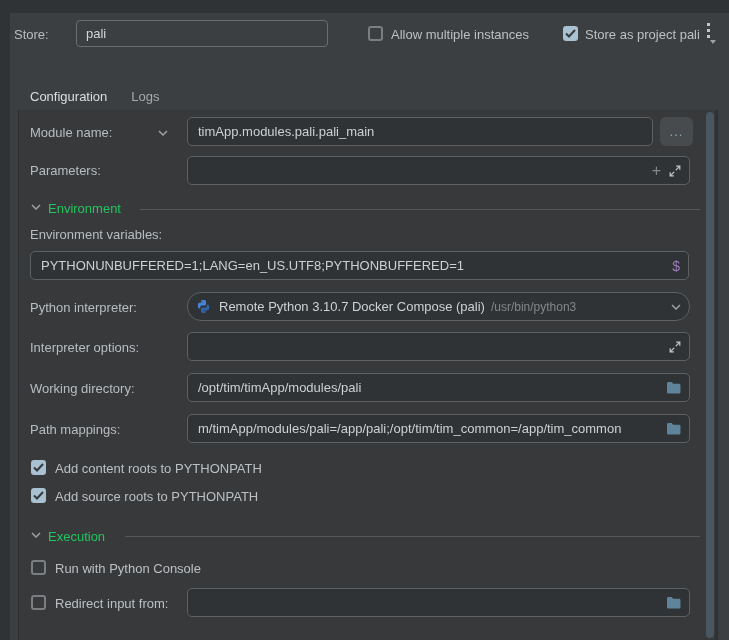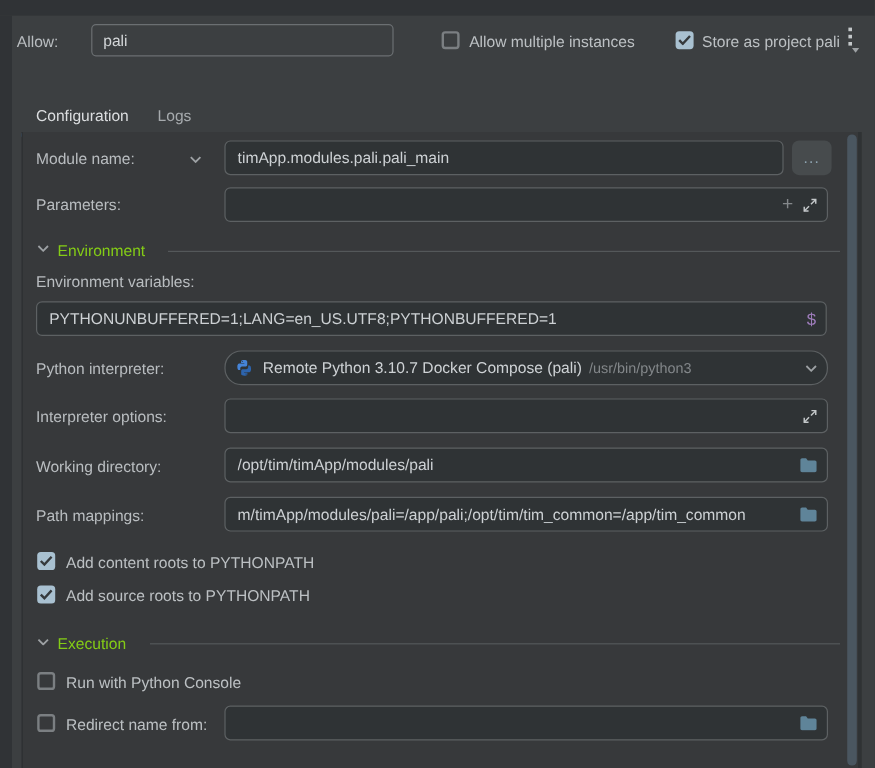--- a/index.html
+++ b/index.html
@@ -49,33 +49,33 @@
   }
   .field .trail{display:flex;align-items:center;gap:8px;margin-left:6px;}
   .plus-glyph{color:#84888b;font-size:16px;line-height:1;cursor:pointer;}
   .dollar-glyph{color:#9d7cba;font-size:14px;cursor:pointer;}
   .browse-btn{
     left:660px;top:117px;width:33px;height:29px;box-sizing:border-box;
     background:#474b4d;border:none;border-radius:6px;color:#8fa5b2;
     font-size:13px;letter-spacing:1px;cursor:pointer;line-height:20px;
   }
   .section-line{height:1px;background:#54585a;}
-  .section-title{color:#84cc16;}
+  .section-title{color:#22c55e;}
   .interp-name{color:#ced2d5;white-space:nowrap;}
   .interp-path{color:#83878a;font-size:12px;margin-left:6px;white-space:nowrap;overflow:hidden;text-overflow:ellipsis;}
   .cb-label{color:#bcc0c3;}
   svg{display:block;}
 </style>
 </head>
 <body>
 
 <div class="abs edge-top"></div>
 <div class="abs edge-left"></div>
 
-<div class="abs lbl" style="left:14px;top:27px;">Allow:</div>
+<div class="abs lbl" style="left:14px;top:27px;">Store:</div>
 <input class="abs name-field" value="pali" style="">
 
 <div class="abs checkbox unchecked" style="left:368px;top:26px;"></div>
 <div class="abs lbl cb-label" style="left:391px;top:27px;">Allow multiple instances</div>
 
 <div class="abs checkbox checked" style="left:563px;top:26px;">
   <span>
       <svg width="11" height="9" viewBox="0 0 11 9">
         <polyline points="1,4.5 4,7.5 10,1" fill="none" stroke="#363a3d" stroke-width="2"></polyline>
       </svg>
@@ -227,21 +227,21 @@
       <polyline points="1,1 5,5 9,1" fill="none" stroke="#9da1a4" stroke-width="1.5"></polyline>
     </svg>
 </div>
 <div class="abs lbl section-title" style="left:48px;top:529px;">Execution</div>
 <div class="abs section-line" style="left:125px;top:536px;width:575px;"></div>
 
 <div class="abs checkbox unchecked" style="left:31px;top:560px;"></div>
 <div class="abs lbl cb-label" style="left:55px;top:561px;">Run with Python Console</div>
 
 <div class="abs checkbox unchecked" style="left:31px;top:595px;"></div>
-<div class="abs lbl cb-label" style="left:55px;top:596px;">Redirect name from:</div>
+<div class="abs lbl cb-label" style="left:55px;top:596px;">Redirect input from:</div>
 <div class="abs field" style="left:187px;top:588px;width:503px;">
   <input value="" style="">
   <span class="trail">
     <span>
         <svg width="15" height="13" viewBox="0 0 16 14">
           <path d="M1 2.5C1 1.7 1.7 1 2.5 1h3.6l1.5 2H14c.8 0 1.5.7 1.5 1.5V12c0 .8-.7 1.5-1.5 1.5H2.5C1.7 13.5 1 12.8 1 12V2.5z" fill="#5f8499"></path>
         </svg>
       </span>
   </span>
 </div>

